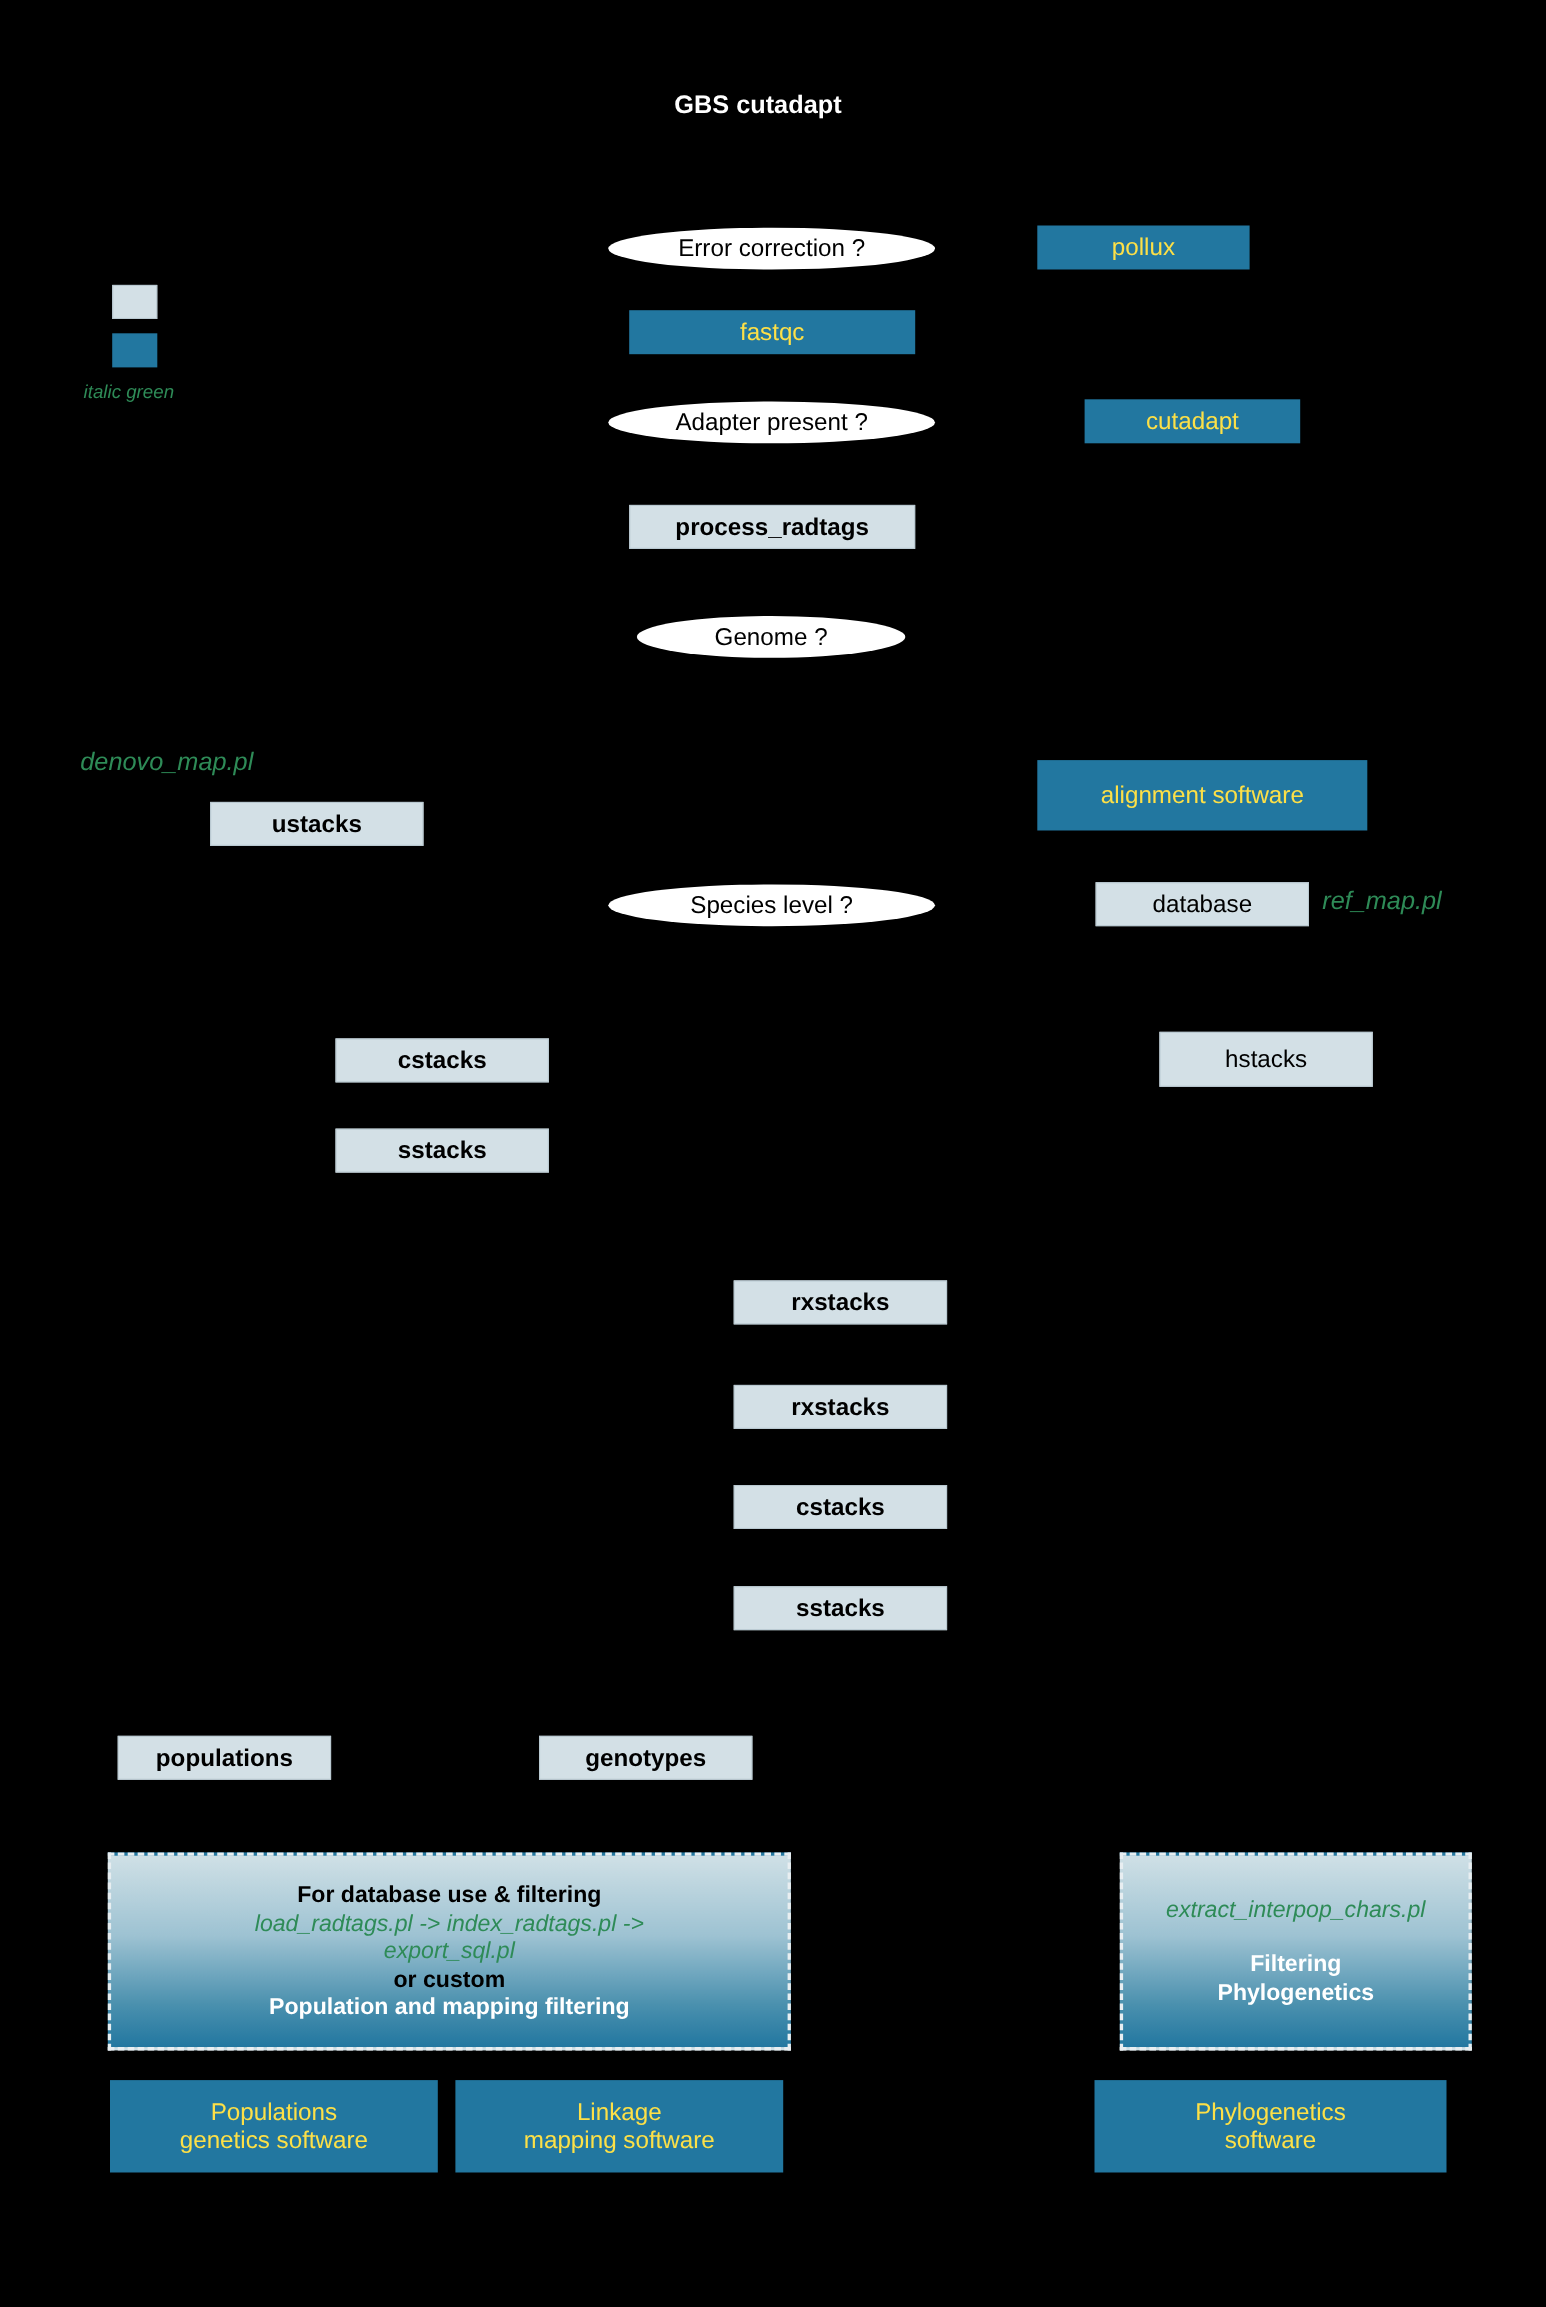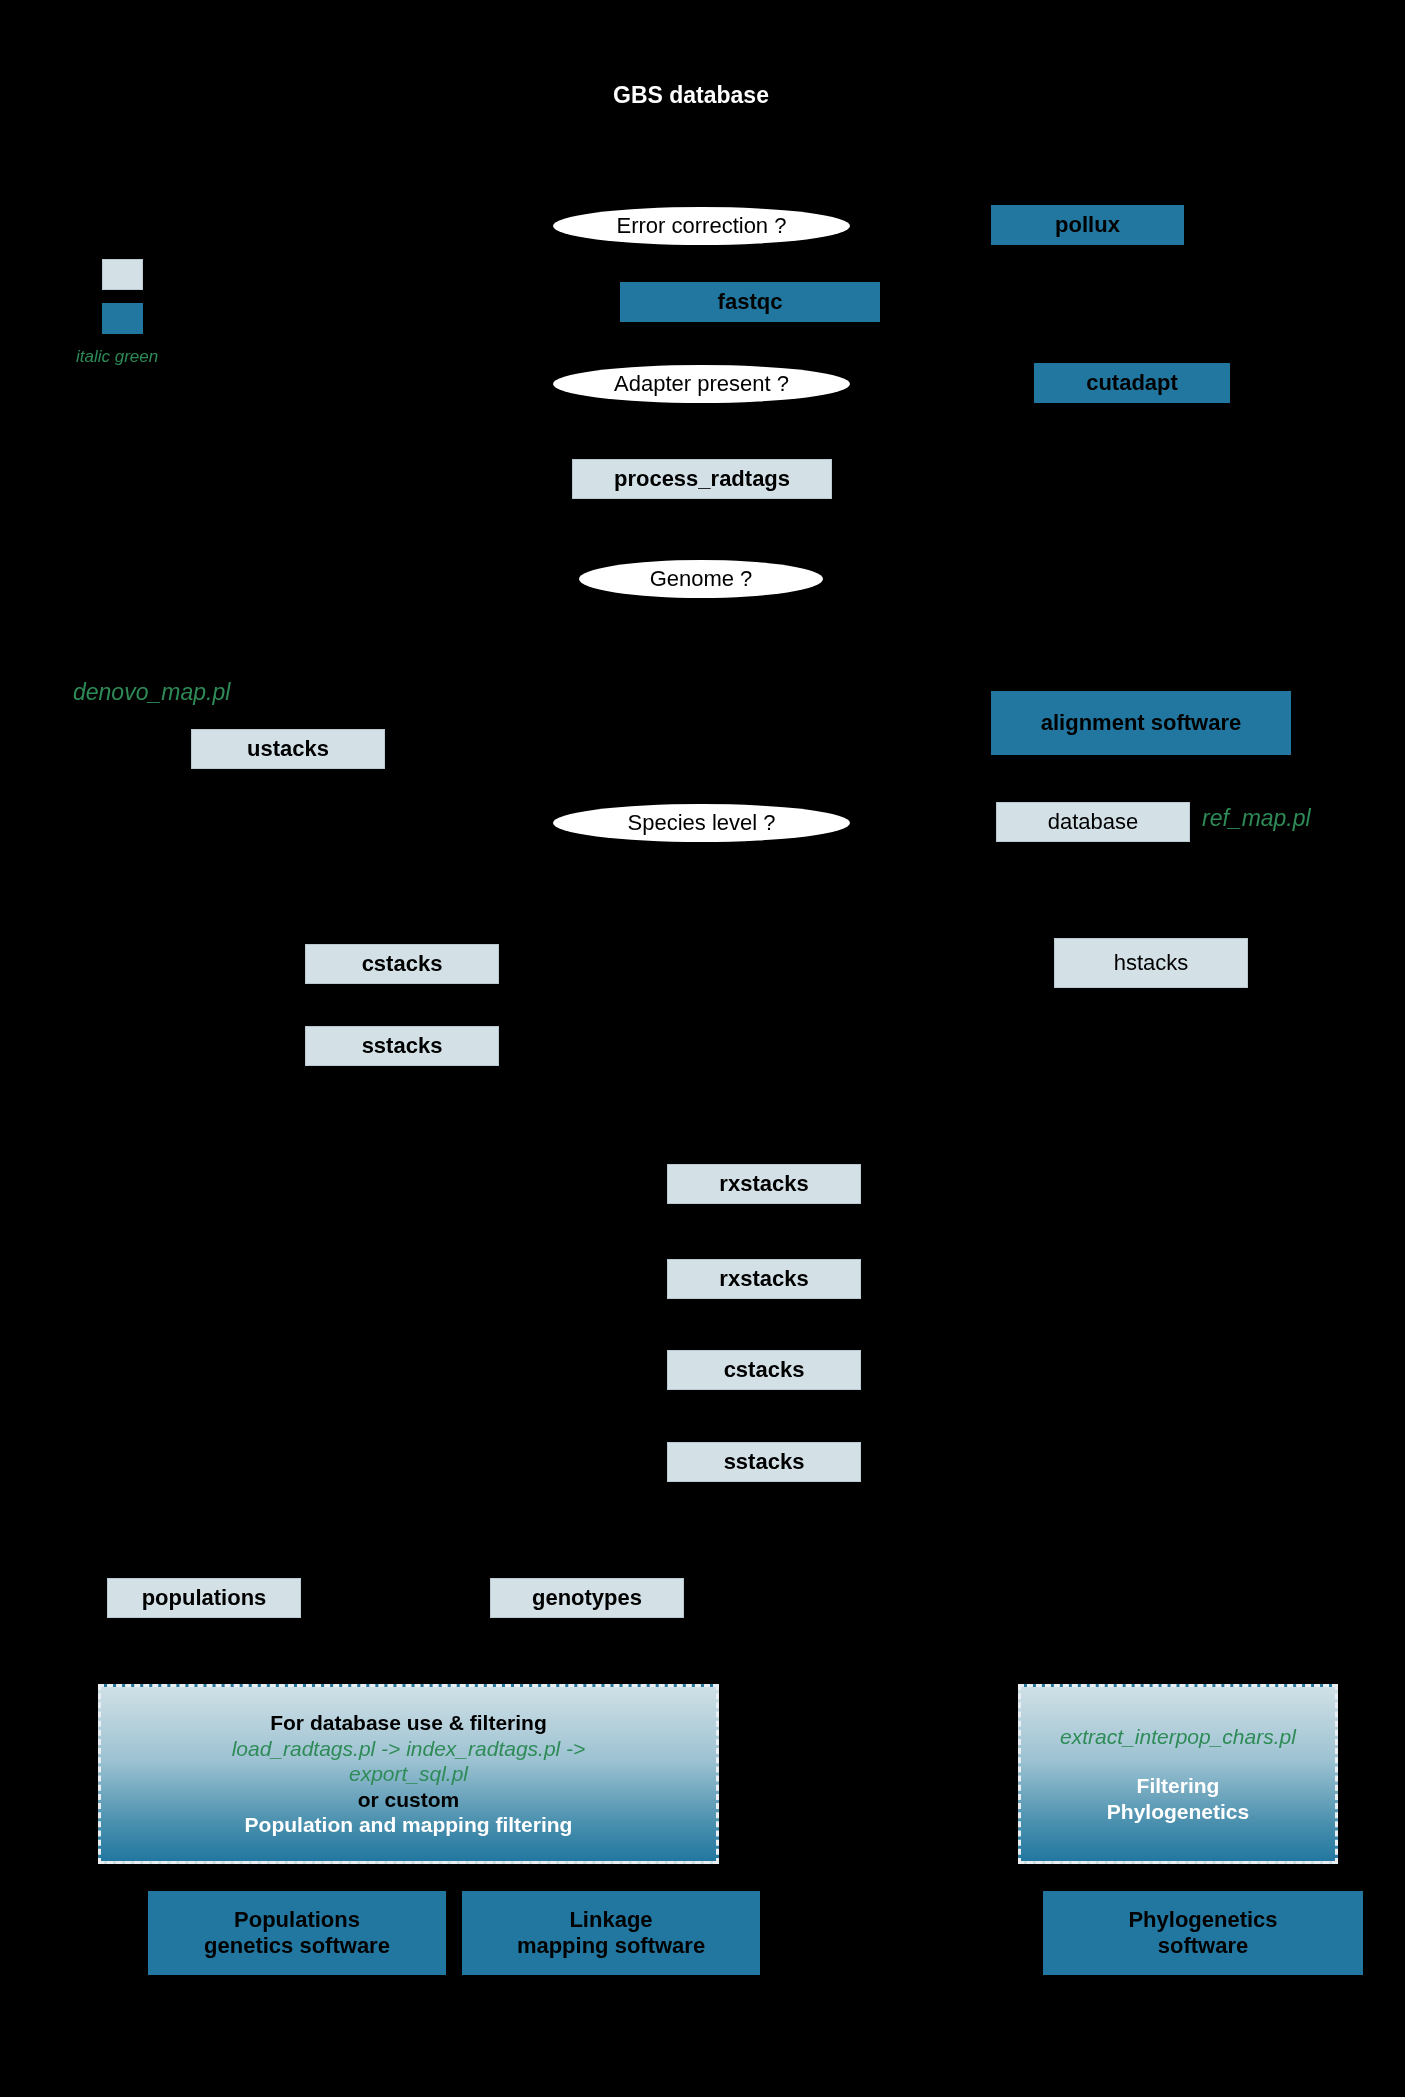--- a/index.html
+++ b/index.html
@@ -50,24 +50,23 @@
     color: #000000;
     font-size: 22px;
     font-weight: bold;
     border: 1px solid #b9c9d1;
   }
   .box-light.regular { font-weight: 400; }
 
   
   .box-teal {
     background: #2277a0;
-    color: #000000;
+    color: #fde047;
     font-size: 22px;
-    font-weight: bold;
-    margin-left: 48px;
+    font-weight: normal;
   }
 
   
   .script-label {
     position: absolute;
     color: #2e8b57;
     font-style: italic;
     font-size: 23px;
     font-weight: 400;
     white-space: nowrap;
@@ -122,21 +121,21 @@
   }
   .panel-gradient .line.dark   { color: #000000; font-weight: bold; }
   .panel-gradient .line.white  { color: #ffffff; font-weight: bold; }
   .panel-gradient .line.green  { color: #2e8b57; font-style: italic; font-weight: 400; }
 </style>
 </head>
 <body>
 
 <div id="canvas">
 
-  <div id="diagram-title" style="left:613px; top:82px;">GBS database</div>
+  <div id="diagram-title" style="left:613px; top:82px;">GBS cutadapt</div>
 
   <div class="legend-swatch light" style="left:102px; top:259px; width:41px; height:31px;"></div>
 
   <div class="legend-swatch teal" style="left:102px; top:303px; width:41px; height:31px;"></div>
 
   <div id="legend-italic-label" style="left:76px; top:347px;">italic green</div>
 
   <div class="node ellipse" style="left:553px; top:207px; width:297px; height:38px;">Error correction ?</div>
 
   <div class="node box-teal" style="left:943px; top:205px; width:193px; height:40px;">pollux</div>

